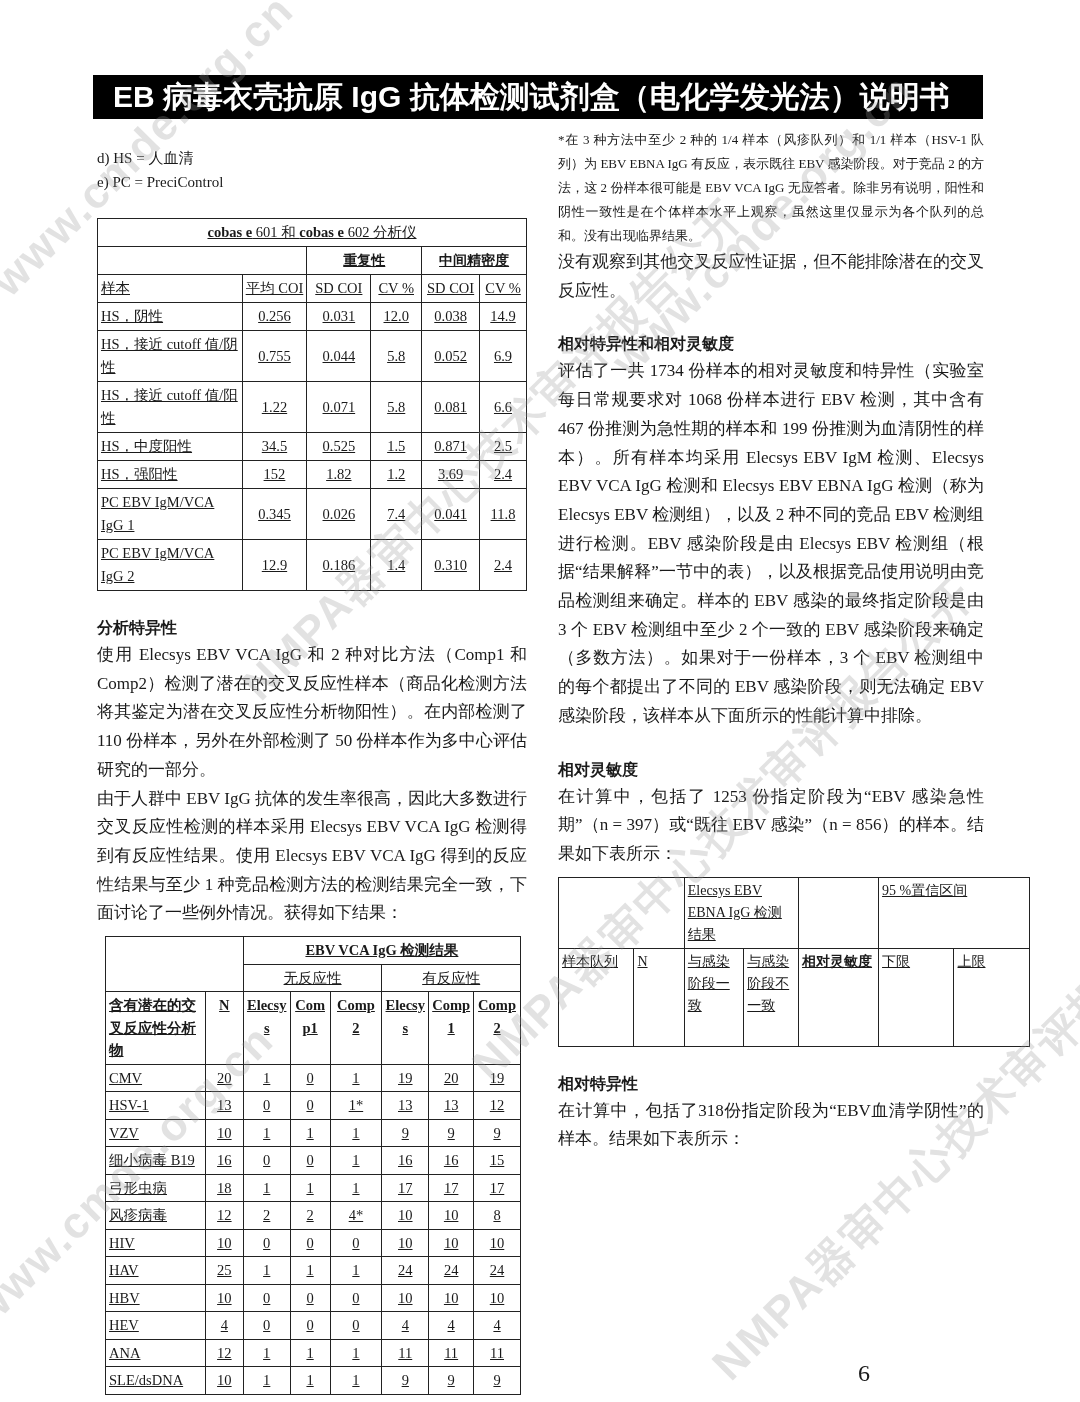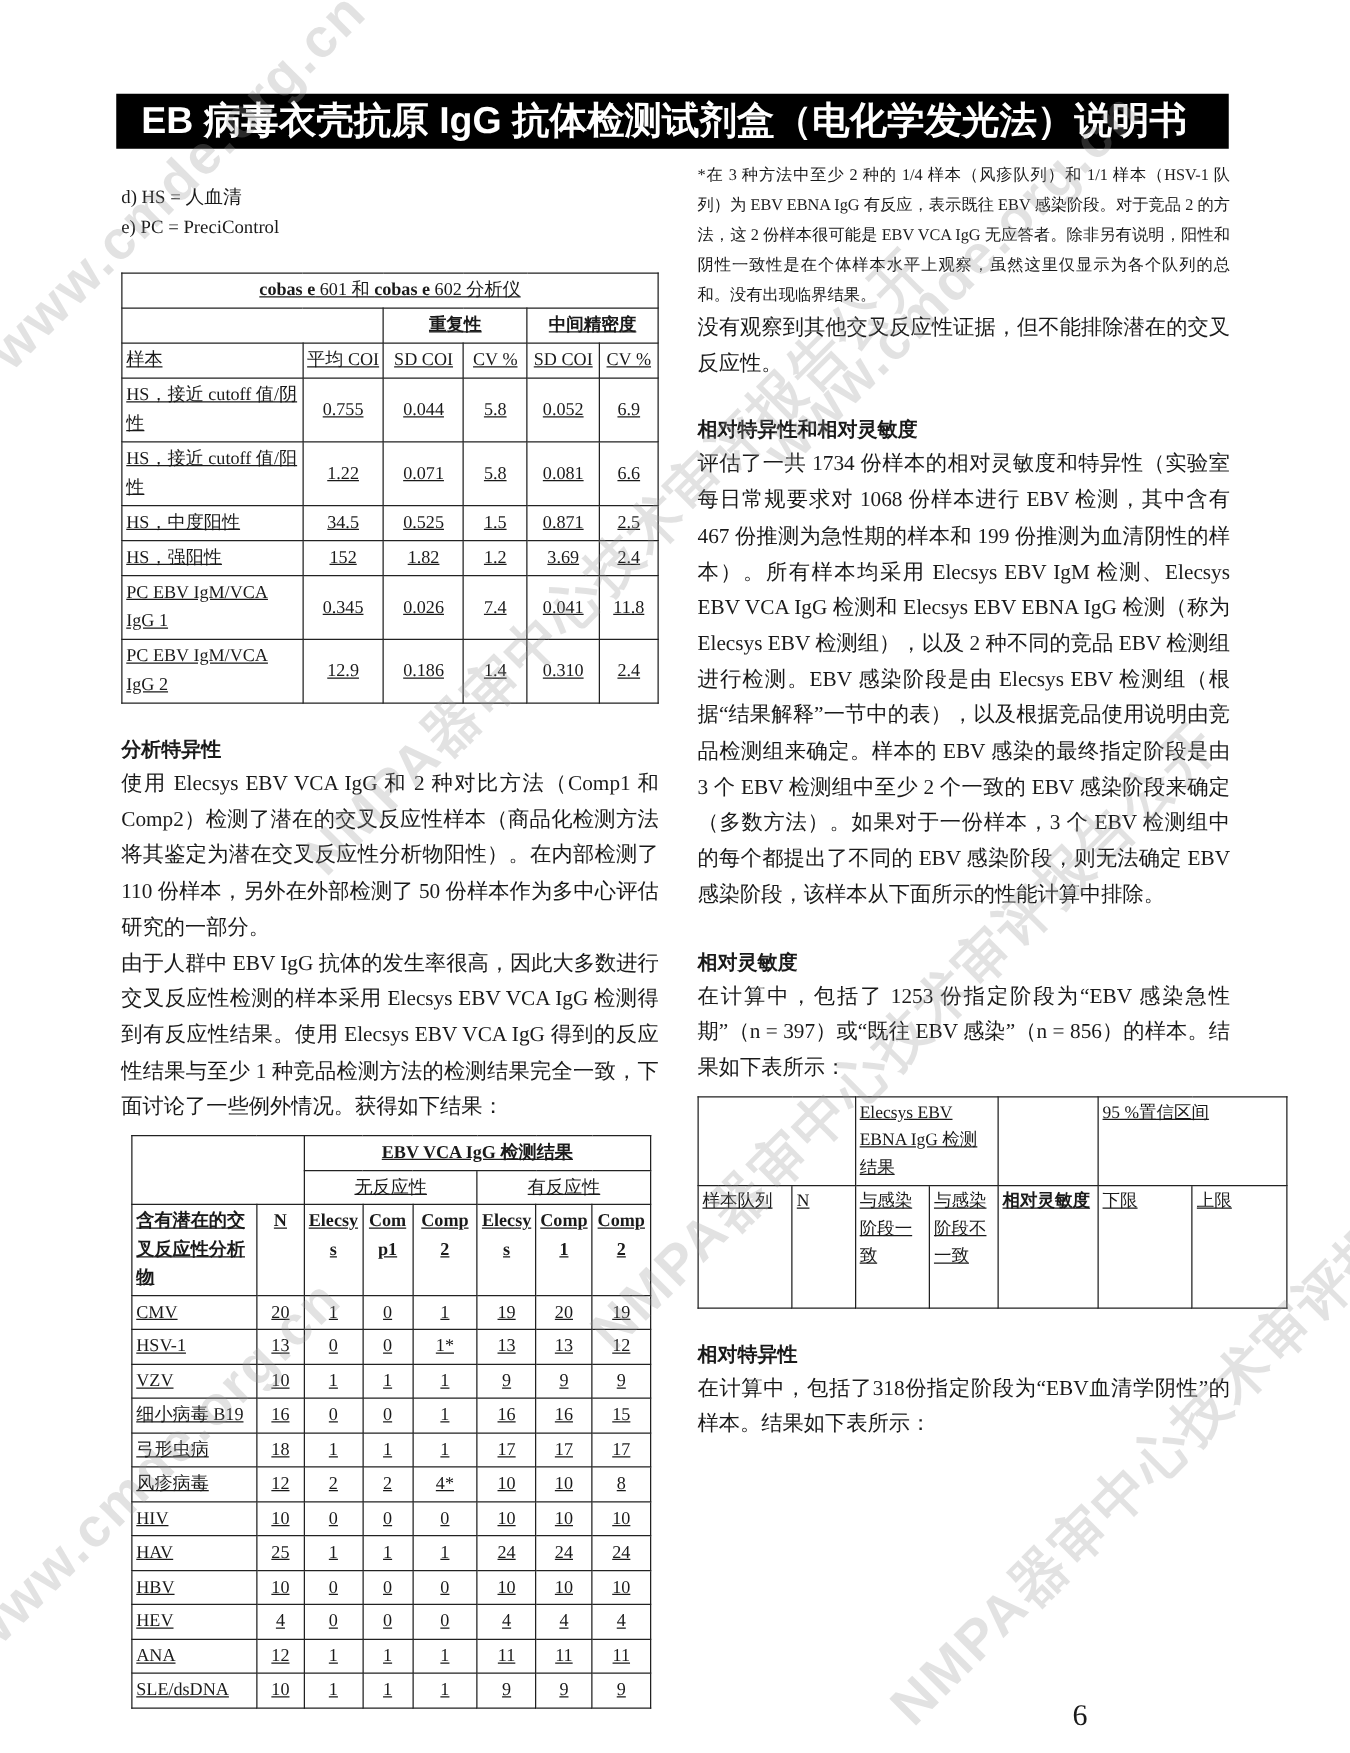--- a/index.html
+++ b/index.html
@@ -57,20 +57,28 @@
     </tr>
     <tr>
       <td style="vertical-align:top">样本</td>
       <td class="c">平均 COI</td>
       <td class="c">SD COI</td>
       <td class="c">CV %</td>
       <td class="c">SD COI</td>
       <td class="c">CV %</td>
     </tr>
     <tr>
+      <td>HS，阴性</td>
+          <td class="c">0.256</td>
+          <td class="c">0.031</td>
+          <td class="c">12.0</td>
+          <td class="c">0.038</td>
+          <td class="c">14.9</td>
+    </tr>
+    <tr>
       <td>HS，接近 cutoff 值/阴性</td>
           <td class="c">0.755</td>
           <td class="c">0.044</td>
           <td class="c">5.8</td>
           <td class="c">0.052</td>
           <td class="c">6.9</td>
     </tr>
     <tr>
       <td>HS，接近 cutoff 值/阳性</td>
           <td class="c">1.22</td>

